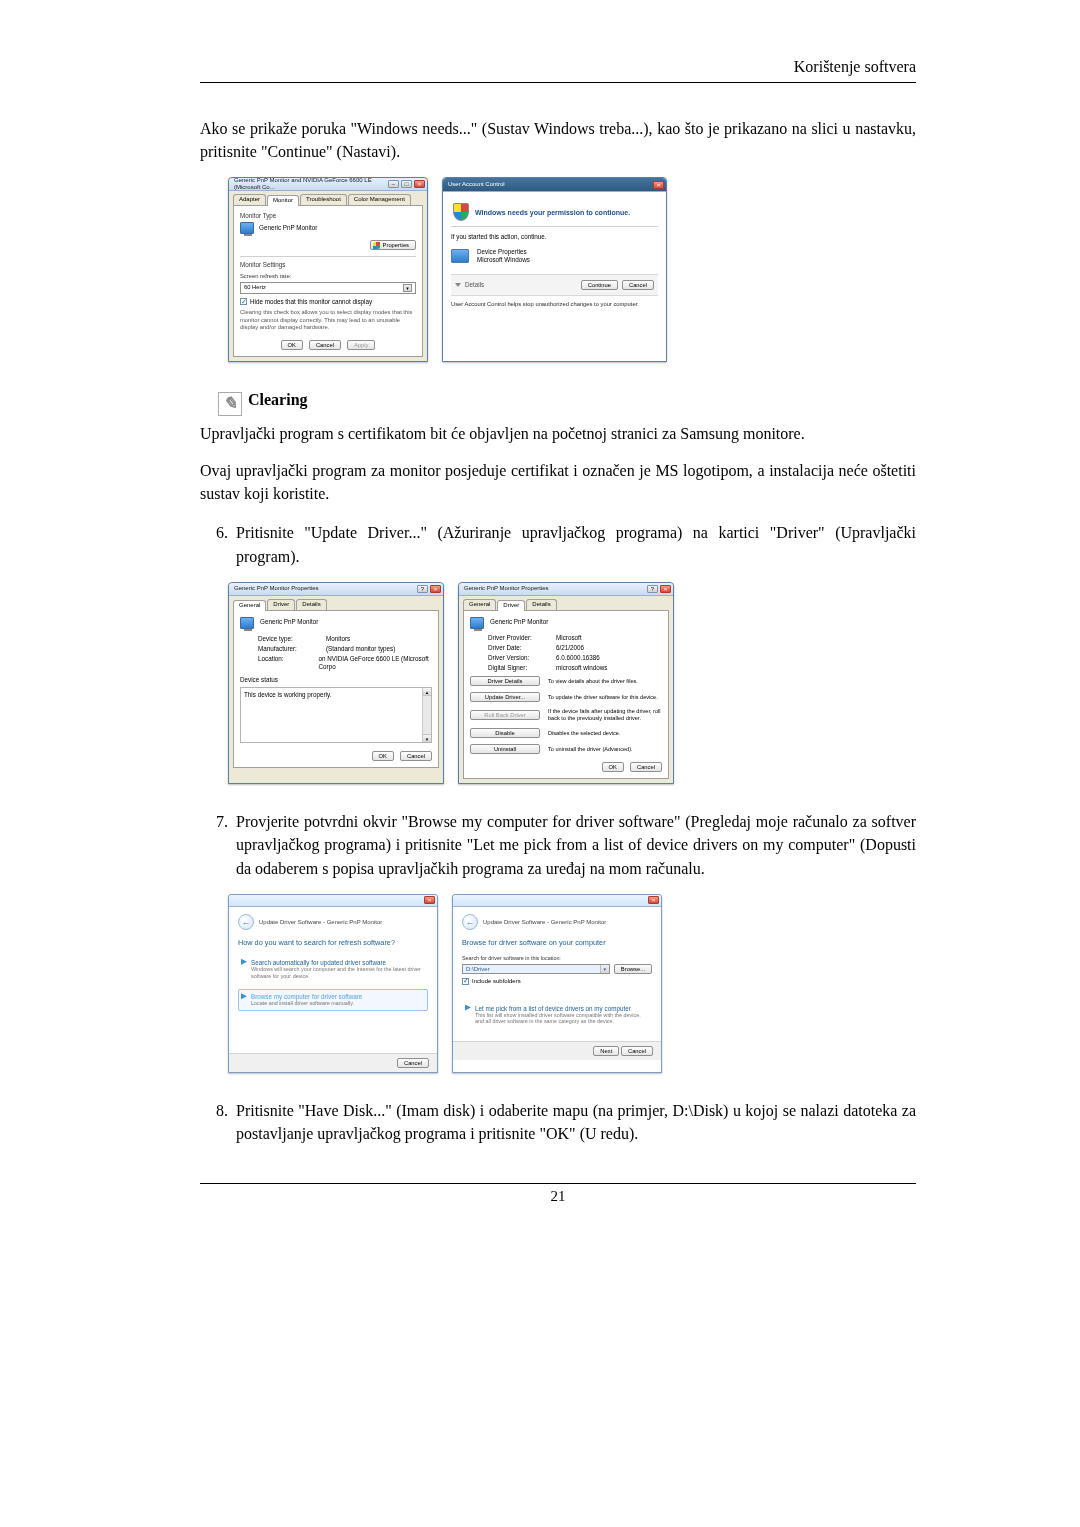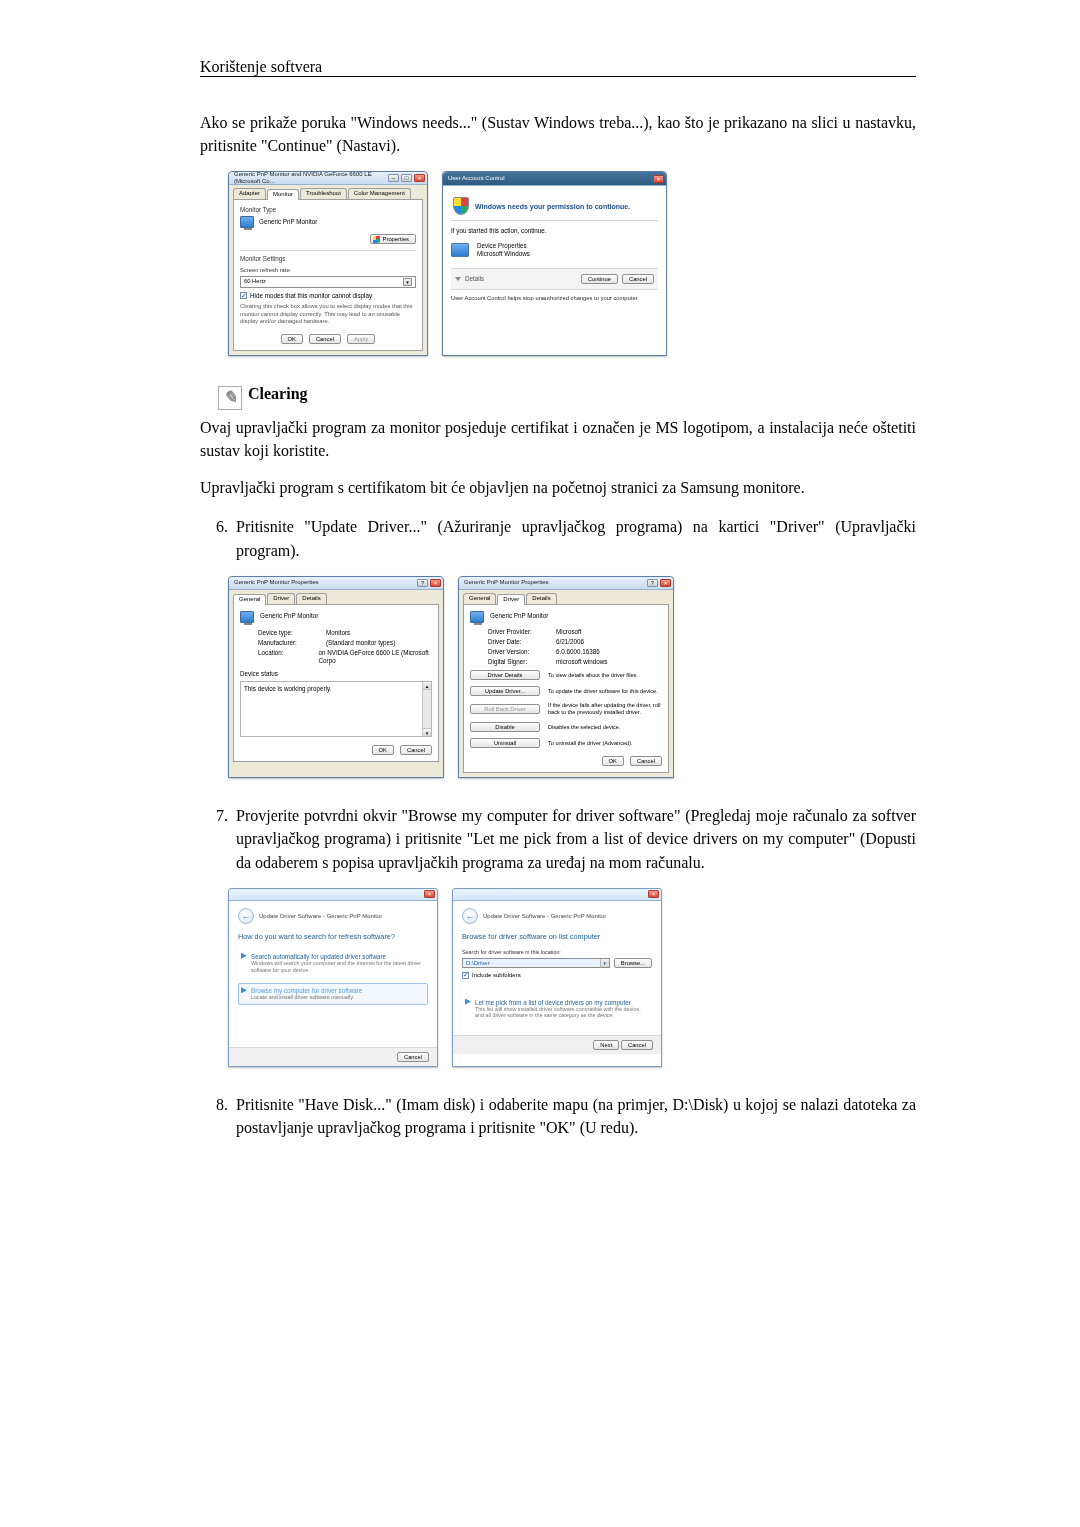--- a/index.html
+++ b/index.html
@@ -8,23 +8,24 @@
     background: #fff;
     width: 1080px;
     margin: 0 auto;
     color: #000;
     font-size: 16px;
   }
   .page {
     padding: 58px 164px 50px 200px;
   }
   .section-header {
-    text-align: left;
+    text-align: right;
     font-size: 16px;
     margin-bottom: 8px;
+    padding-bottom: 6px;
     border-bottom: 1px solid #000;
   }
   .para {
     text-align: justify;
     margin-bottom: 14px;
     line-height: 1.45;
   }
   .para.first { margin-top: 34px; }
   .figures-row {
     display: flex;
@@ -306,22 +307,22 @@
         </div>
         <div class="uac-foot">User Account Control helps stop unauthorized changes to your computer.</div>
       </div>
     </div>
   </div>
 
   <div class="note">
     <span class="note-icon">✎</span>
     <span>Clearing</span>
   </div>
+  <p class="para">Upravljački program s certifikatom bit će objavljen na početnoj stranici za Samsung monitore.</p>
   <p class="para">Ovaj upravljački program za monitor posjeduje certifikat i označen je MS logotipom, a instalacija neće oštetiti sustav koji koristite.</p>
-  <p class="para">Upravljački program s certifikatom bit će objavljen na početnoj stranici za Samsung monitore.</p>
 
   <div class="ol-item">
     <span class="num">6.</span>
     <span>Pritisnite "Update Driver..." (Ažuriranje upravljačkog programa) na kartici "Driver" (Upravljački program).</span>
   </div>
 
   <div class="figures-row">
 
     <div class="window w3">
       <div class="titlebar">
@@ -474,21 +475,21 @@
       <div class="titlebar">
         <span class="ctrls">
           <span class="ctrl close">×</span>
         </span>
       </div>
       <div class="wbody">
         <div class="wheader">
           <span class="back">←</span>
           <span>Update Driver Software - Generic PnP Monitor</span>
         </div>
-        <div class="wtitle">Browse for driver software on list computer</div>
+        <div class="wtitle">Browse for driver software on your computer</div>
         <div class="osub" style="color:#333;">Search for driver software in this location:</div>
         <div class="loc">
           <div class="txtbox">
             <span>D:\Driver</span>
             <span class="dd">▾</span>
           </div>
           <button class="btn">Browse...</button>
         </div>
         <div class="chk">
           <span class="chkbox checked"></span>
@@ -505,13 +506,14 @@
         <button class="btn">Cancel</button>
       </div>
     </div>
   </div>
 
   <div class="ol-item">
     <span class="num">8.</span>
     <span>Pritisnite "Have Disk..." (Imam disk) i odaberite mapu (na primjer, D:\Disk) u kojoj se nalazi datoteka za postavljanje upravljačkog programa i pritisnite "OK" (U redu).</span>
   </div>
 
+  <div class="page-footer">21</div>
 </div>
 
 </body></html>

